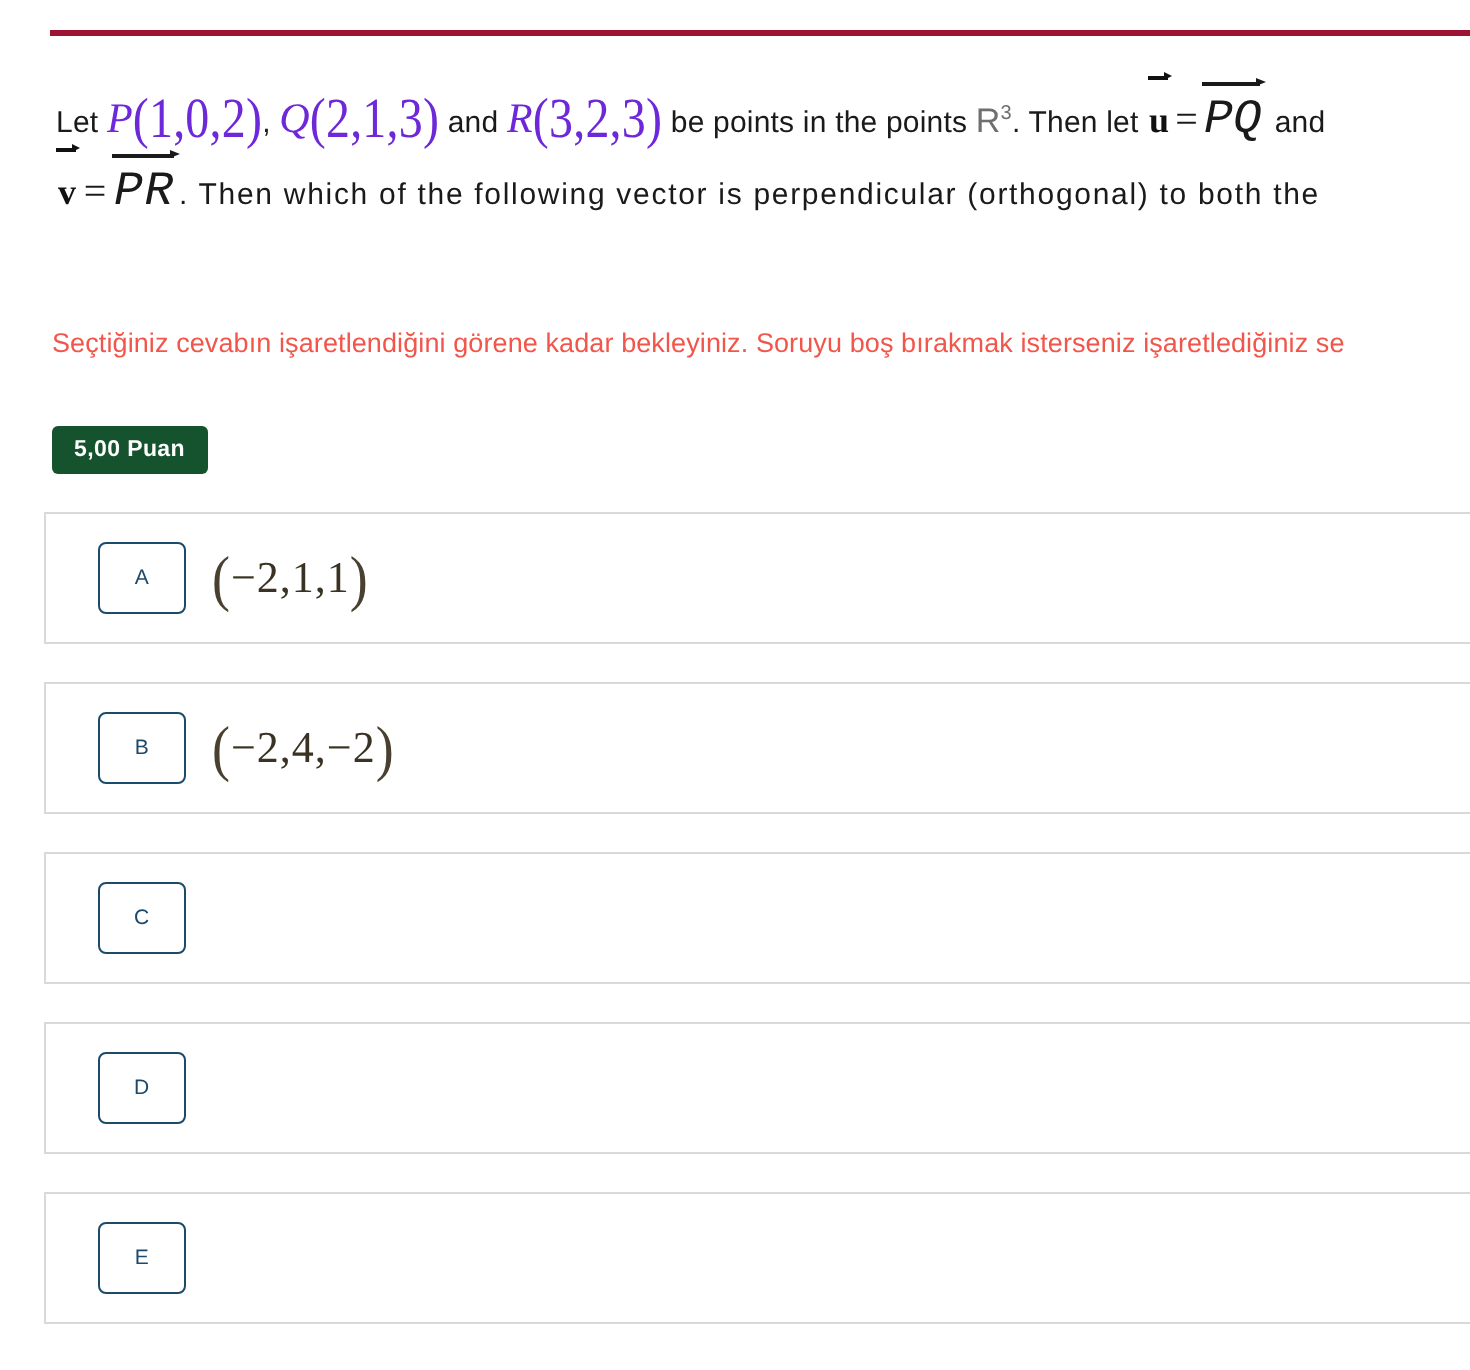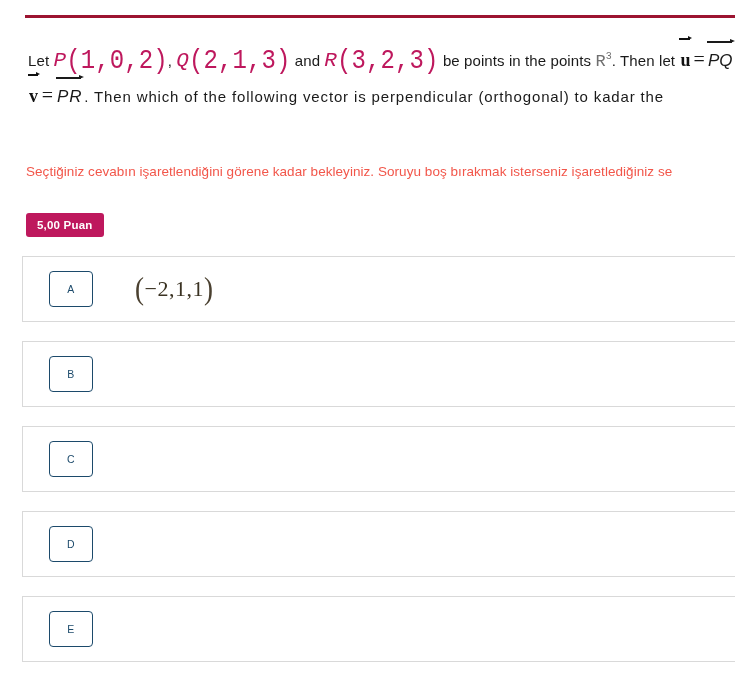--- a/index.html
+++ b/index.html
@@ -42,34 +42,34 @@
   .stem-line {
     white-space: nowrap;
     line-height: 36px;
     height: 36px;
     font-size: 15px;
     color: #1a1a1a;
     letter-spacing: 0.1px;
   }
   .stem-line.l2 { letter-spacing: 0.85px; }
   .mathser {
-    font-family: Liberation Mono, monospace;
+    font-family: Liberation Serif, serif;
     font-size: 21px;
     font-style: italic;
-    color: #be185d;
+    color: #6d28d9;
   }
   .mathser .paren {
     font-style: normal;
     font-size: 24px;
     display: inline-block;
     transform: scaleY(1.18);
     vertical-align: -1px;
   }
   .bb {
-    font-family: Liberation Mono, monospace;
+    font-family: Liberation Sans, sans-serif;
     font-size: 17px;
     color: #6f6f6f;
     position: relative;
   }
   .bb sup {
     font-size: 10px;
     color: #6f6f6f;
   }
   
   .vec {
@@ -95,23 +95,23 @@
     position: absolute;
     right: 0px;
     top: -6.5px;
     border-left: 4px solid #111;
     border-top: 2.5px solid transparent;
     border-bottom: 2.5px solid transparent;
   }
   .ovec {
     position: relative;
     display: inline-block;
-    font-family: Liberation Sans, sans-serif;
+    font-family: Liberation Mono, monospace;
     font-style: italic;
-    font-size: 17px;
+    font-size: 24px;
     padding: 0 2px 0 1px;
     color: #1a1a1a;
     margin-top: 11px;
   }
   .ovec::after {
     content: "";
     position: absolute;
     left: 0; right: 3px;
     top: -2px;
     height: 1.5px;
@@ -138,21 +138,21 @@
     font-size: 13.5px;
     color: #f2564a;
     letter-spacing: 0.05px;
   }
 
   
   .badge {
     position: absolute;
     left: 26px;
     top: 213px;
-    background: #be185d;
+    background: #14532d;
     color: #ffffff;
     font-size: 11.5px;
     font-weight: bold;
     padding: 6px 11px 6px 11px;
     border-radius: 3px;
     letter-spacing: 0.2px;
     line-height: 12px;
     text-align: right;
   }
 
@@ -187,21 +187,21 @@
     justify-content: center;
     flex: 0 0 auto;
   }
   .letter-box span {
     font-family: "Liberation Sans", sans-serif;
     font-size: 10.5px;
     color: #1c4a6b;
     letter-spacing: 0.3px;
   }
   .option-math {
-    margin-left: 42px;
+    margin-left: 13px;
     font-family: "Liberation Serif", serif;
     font-size: 22px;
     color: #3a3222;
     white-space: nowrap;
     letter-spacing: 0.5px;
   }
   .option-math .p {
     font-size: 27px;
     display: inline-block;
     transform: scaleY(1.15);
@@ -224,21 +224,21 @@
     <span class="mathser"><span>Q</span><span class="paren">(2,1,3)</span></span>
     <span>and</span>
     <span class="mathser"><span>R</span><span class="paren">(3,2,3)</span></span>
     <span>be points in the points</span>
     <span class="bb"><span>R</span><sup>3</sup></span><span>. Then let</span>
     <span class="vec">u</span><span class="eqs">=</span><span class="ovec">PQ</span>
     <span>and</span>
   </div>
 
   <div class="stem-line l2">
-    <span class="vec">v</span><span class="eqs">=</span><span class="ovec">PR</span><span>. Then which of the following vector is perpendicular (orthogonal)  to kadar the</span>
+    <span class="vec">v</span><span class="eqs">=</span><span class="ovec">PR</span><span>. Then which of the following vector is perpendicular (orthogonal)  to both the</span>
   </div>
 
 
 </div>
 
 <div class="warning">Seçtiğiniz cevabın işaretlendiğini görene kadar bekleyiniz. Soruyu boş bırakmak isterseniz işaretlediğiniz se</div>
 
 <div class="badge">5,00 Puan</div>
 
 <div class="options">
@@ -247,20 +247,21 @@
     <div class="letter-box">
       <span>A</span>
     </div>
     <div class="option-math"><span class="p">(</span><span>−2,1,1</span><span class="p">)</span></div>
   </div>
 
   <div class="option-row">
     <div class="letter-box">
       <span>B</span>
     </div>
+    <div class="option-math"><span class="p">(</span><span>−2,4,−2</span><span class="p">)</span></div>
   </div>
 
   <div class="option-row">
     <div class="letter-box">
       <span>C</span>
     </div>
   </div>
 
   <div class="option-row">
     <div class="letter-box">

